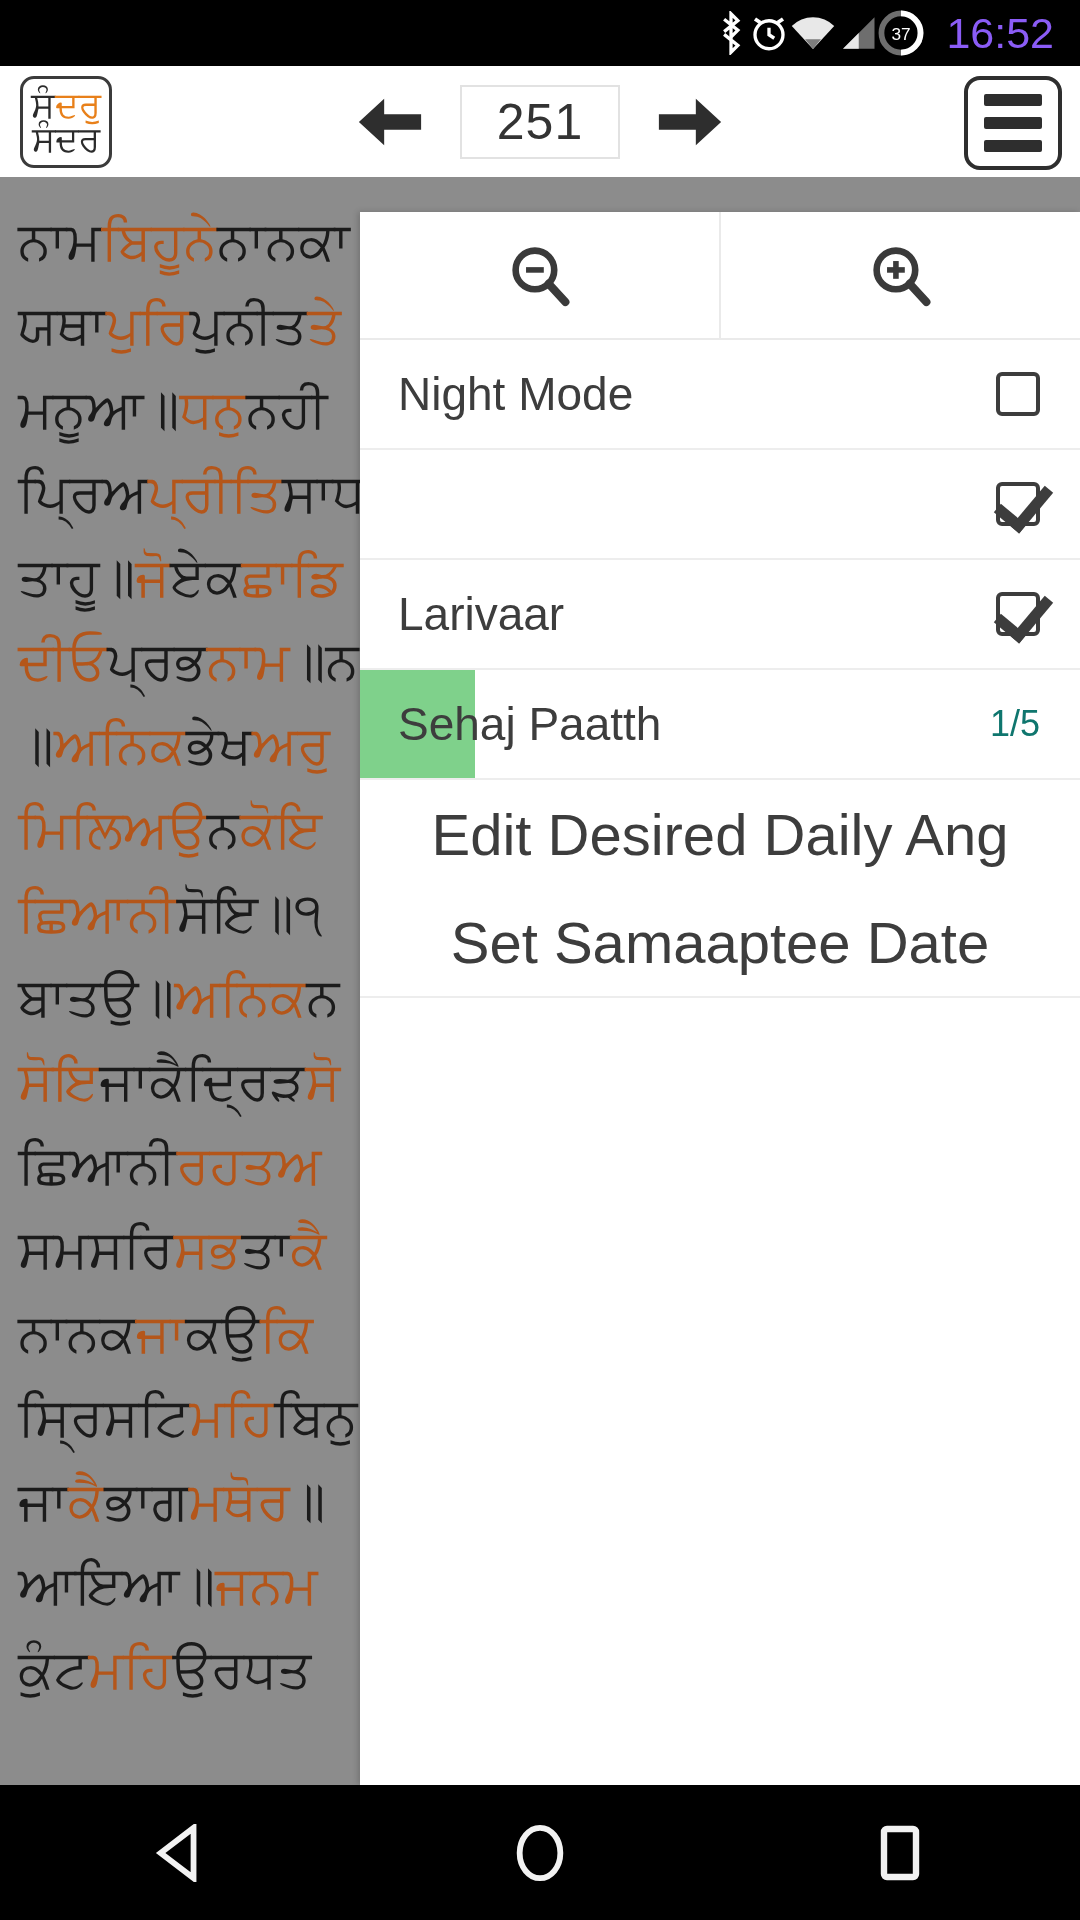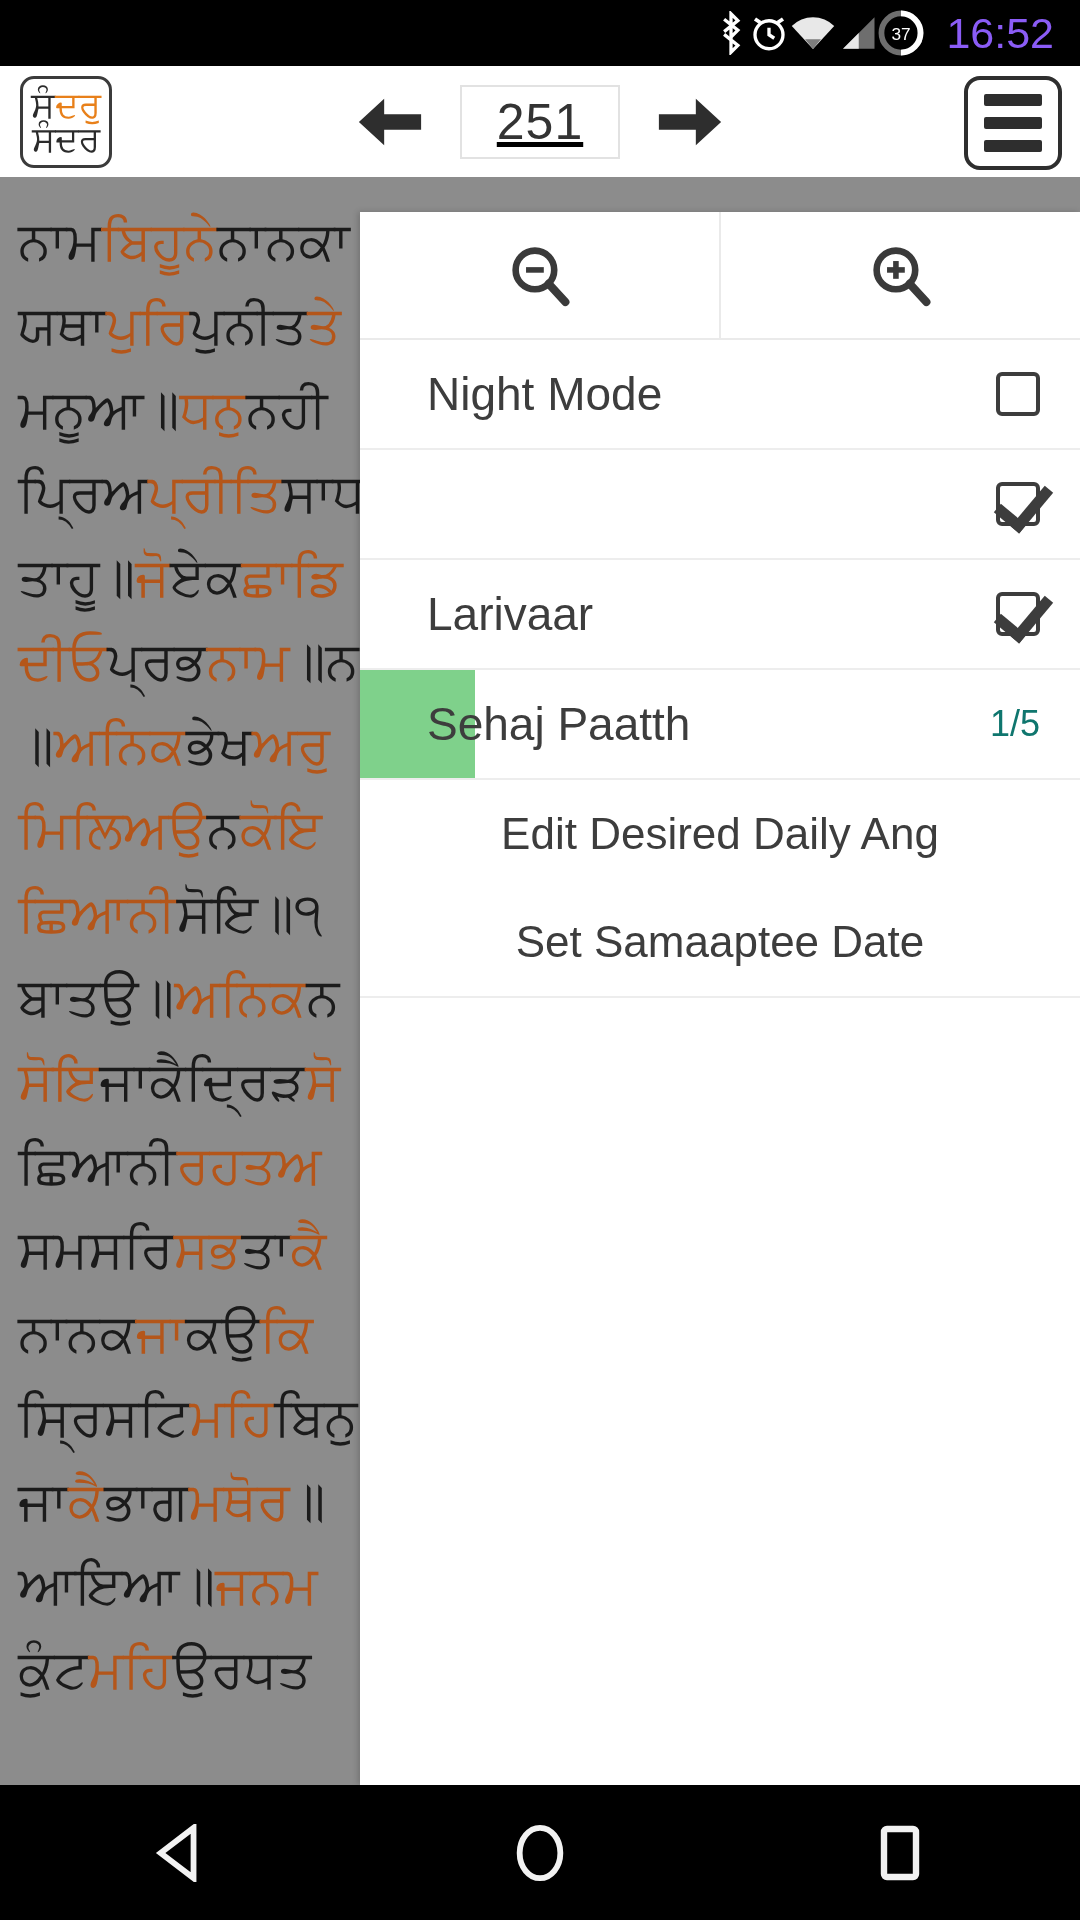--- a/index.html
+++ b/index.html
@@ -43,21 +43,21 @@
     align-items: center; justify-content: center;
     background: #fff;
   }
   .logo-line { font-size: 36px; line-height: 0.98; white-space: nowrap;
     font-family: "DejaVu Sans", sans-serif; color:#2b2b2b; font-weight:400;}
   .logo-line .hl { color: #e8801a; }
   .logo-line.second { color:#2b2b2b; font-size: 35px; }
 
   .nav-center {
     position: absolute; left: 0; top: 0; width: 1080px; height: 111px;
-    display: flex; align-items: center; justify-content: center; gap: 34px; text-decoration: underline;
+    display: flex; align-items: center; justify-content: center; gap: 34px;
   }
   .arrow-btn { width: 72px; height: 72px; display:flex; align-items:center; justify-content:center; }
   .ang-box {
     min-width: 160px; height: 74px; border: 2px solid #e2e2e2;
     display: flex; align-items: center; justify-content: center;
     background: #fff;
   }
   .ang-num { font-size: 50px; color: #333333; letter-spacing: 1px;
              font-family: "Liberation Sans", sans-serif; }
 
@@ -106,21 +106,20 @@
     height: 110px;
     display: flex; align-items: center;
     padding: 0 0 0 38px;
     border-bottom: 2px solid #ededed;
     background: #fff;
   }
   .menu-item .label {
     font-size: 46px; color: #3d3d3d; font-weight: 400;
     font-family: "Liberation Sans", sans-serif;
     z-index: 2;
-    margin-left: 29px;
   }
   .menu-item .right {
     position: absolute; right: 40px; top: 50%; transform: translateY(-50%);
     display: flex; align-items: center; z-index: 2;
   }
   .counter {
     font-size: 36px; color: #0f766e;
     font-family: "Liberation Sans", sans-serif;
     text-align: center;
   }
@@ -140,21 +139,21 @@
     position: absolute; left: 0; top: 0; height: 100%;
     background: #7fd18b;
     z-index: 1;
   }
 
   .sub-item {
     height: 108px; display: flex; align-items: center; justify-content: center;
     background: #fff;
   }
   .sub-item .label {
-    font-size: 44px; color: #3d3d3d;
+    font-size: 58px; color: #3d3d3d;
     font-family: "Liberation Sans", sans-serif;
   }
   .menu-divider { height: 2px; background: #ededed; width: 100%; }
   .menu-rest { background: #fff; flex: 1; }
 
   
   .nav-bar {
     position: absolute; bottom: 0; left: 0;
     width: 1080px; height: 135px; background: #000000;
     display: flex; align-items: center; justify-content: space-around;

